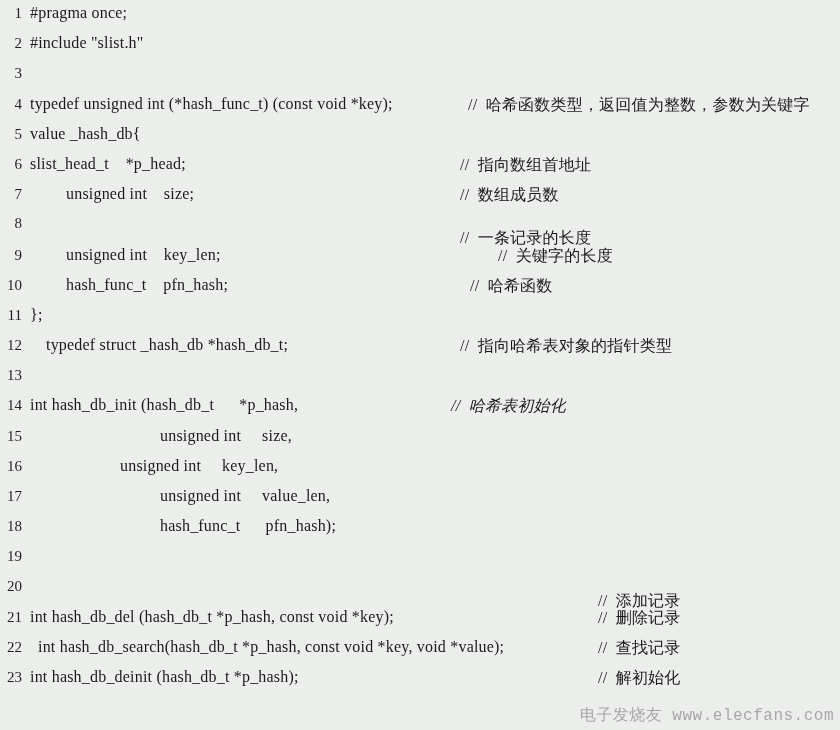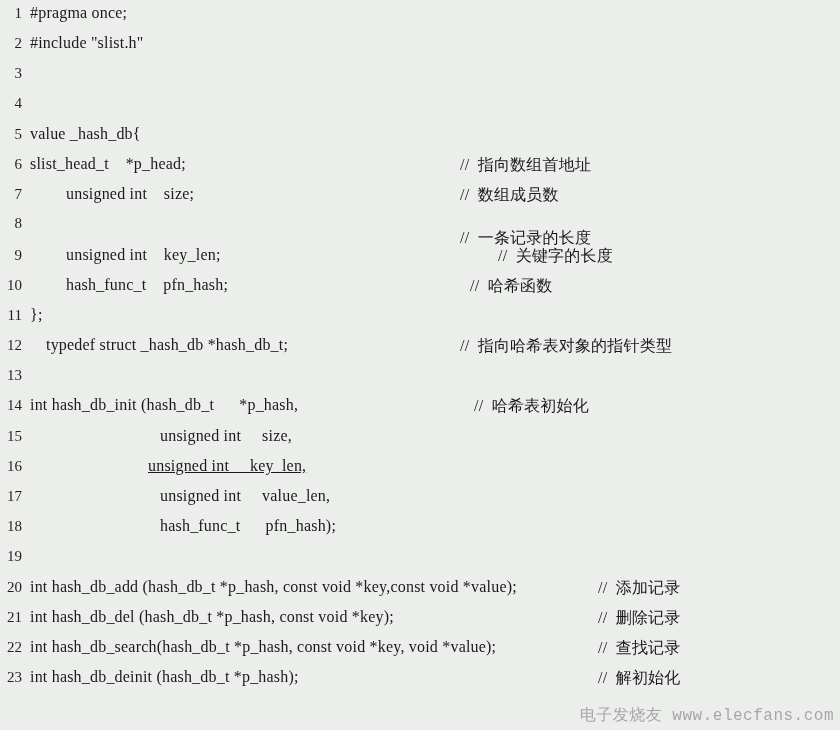--- a/index.html
+++ b/index.html
@@ -83,20 +83,21 @@
       <div class="code-row">
         <div class="gutter">2</div>
         <div class="code-body"><span class="code-text" style="margin-left: 0px;">#include "slist.h"</span></div>
       </div>
       <div class="code-row">
         <div class="gutter">3</div>
         <div class="code-body"><span class="code-text" style="margin-left: 0px;"></span></div>
       </div>
       <div class="code-row">
         <div class="gutter">4</div>
+        <div class="code-body"><span class="code-text" style="margin-left: 0px;">typedef unsigned int (*hash_func_t) (const void *key);</span><span class="comment" style="left: 438px;">//  哈希函数类型，返回值为整数，参数为关键字</span></div>
       </div>
       <div class="code-row">
         <div class="gutter">5</div>
         <div class="code-body"><span class="code-text" style="margin-left: 0px;">value _hash_db{</span></div>
       </div>
       <div class="code-row">
         <div class="gutter">6</div>
         <div class="code-body"><span class="code-text" style="">slist_head_t    *p_head;</span><span class="comment" style="left: 430px;">//  指向数组首地址</span></div>
       </div>
       <div class="code-row">
@@ -122,53 +123,53 @@
       <div class="code-row">
         <div class="gutter">12</div>
         <div class="code-body"><span class="code-text" style="margin-left: 16px;">typedef struct _hash_db *hash_db_t;</span><span class="comment" style="left: 430px;">//  指向哈希表对象的指针类型</span></div>
       </div>
       <div class="code-row">
         <div class="gutter">13</div>
         <div class="code-body"><span class="code-text" style="margin-left: 0px;"></span></div>
       </div>
       <div class="code-row">
         <div class="gutter">14</div>
-        <div class="code-body"><span class="code-text" style="margin-left: 0px;">int hash_db_init (hash_db_t      *p_hash,</span><span class="comment" style="left: 444px;">//  哈希表初始化</span></div>
+        <div class="code-body"><span class="code-text" style="margin-left: 0px;">int hash_db_init (hash_db_t      *p_hash,</span><span class="comment" style="left: 421px; font-style: italic;">//  哈希表初始化</span></div>
       </div>
       <div class="code-row">
         <div class="gutter">15</div>
         <div class="code-body"><span class="code-text" style="margin-left: 130px;">unsigned int     size,</span></div>
       </div>
       <div class="code-row">
         <div class="gutter">16</div>
-        <div class="code-body"><span class="code-text" style="margin-left: 118px; text-decoration: underline;">unsigned int     key_len,</span></div>
+        <div class="code-body"><span class="code-text" style="margin-left: 90px;">unsigned int     key_len,</span></div>
       </div>
       <div class="code-row">
         <div class="gutter">17</div>
         <div class="code-body"><span class="code-text" style="margin-left: 130px;">unsigned int     value_len,</span></div>
       </div>
       <div class="code-row">
         <div class="gutter">18</div>
         <div class="code-body"><span class="code-text" style="margin-left: 130px;">hash_func_t      pfn_hash);</span></div>
       </div>
       <div class="code-row">
         <div class="gutter">19</div>
         <div class="code-body"><span class="code-text" style="margin-left: 0px;"></span></div>
       </div>
       <div class="code-row">
         <div class="gutter">20</div>
-        <div class="code-body"><span class="code-text" style="margin-left: 0px;">int hash_db_add (hash_db_t *p_hash, const void *key,const void *value);</span><span class="comment" style="left: 568px;">//  添加记录</span></div>
+        <div class="code-body"><span class="comment" style="left: 568px;">//  添加记录</span></div>
       </div>
       <div class="code-row">
         <div class="gutter">21</div>
         <div class="code-body"><span class="code-text" style="margin-left: 0px;">int hash_db_del (hash_db_t *p_hash, const void *key);</span><span class="comment" style="left: 568px;">//  删除记录</span></div>
       </div>
       <div class="code-row">
         <div class="gutter">22</div>
-        <div class="code-body"><span class="code-text" style="margin-left: 0px;">int hash_db_search(hash_db_t *p_hash, const void *key, void *value);</span><span class="comment" style="left: 568px;">//  查找记录</span></div>
+        <div class="code-body"><span class="code-text" style="margin-left: 8px;">int hash_db_search(hash_db_t *p_hash, const void *key, void *value);</span><span class="comment" style="left: 568px;">//  查找记录</span></div>
       </div>
       <div class="code-row">
         <div class="gutter">23</div>
         <div class="code-body"><span class="code-text" style="margin-left: 0px;">int hash_db_deinit (hash_db_t *p_hash);</span><span class="comment" style="left: 568px;">//  解初始化</span></div>
       </div>
     </div>
   <div class="watermark">电子发烧友 www.elecfans.com</div>
 </div>
 
 </body></html>

